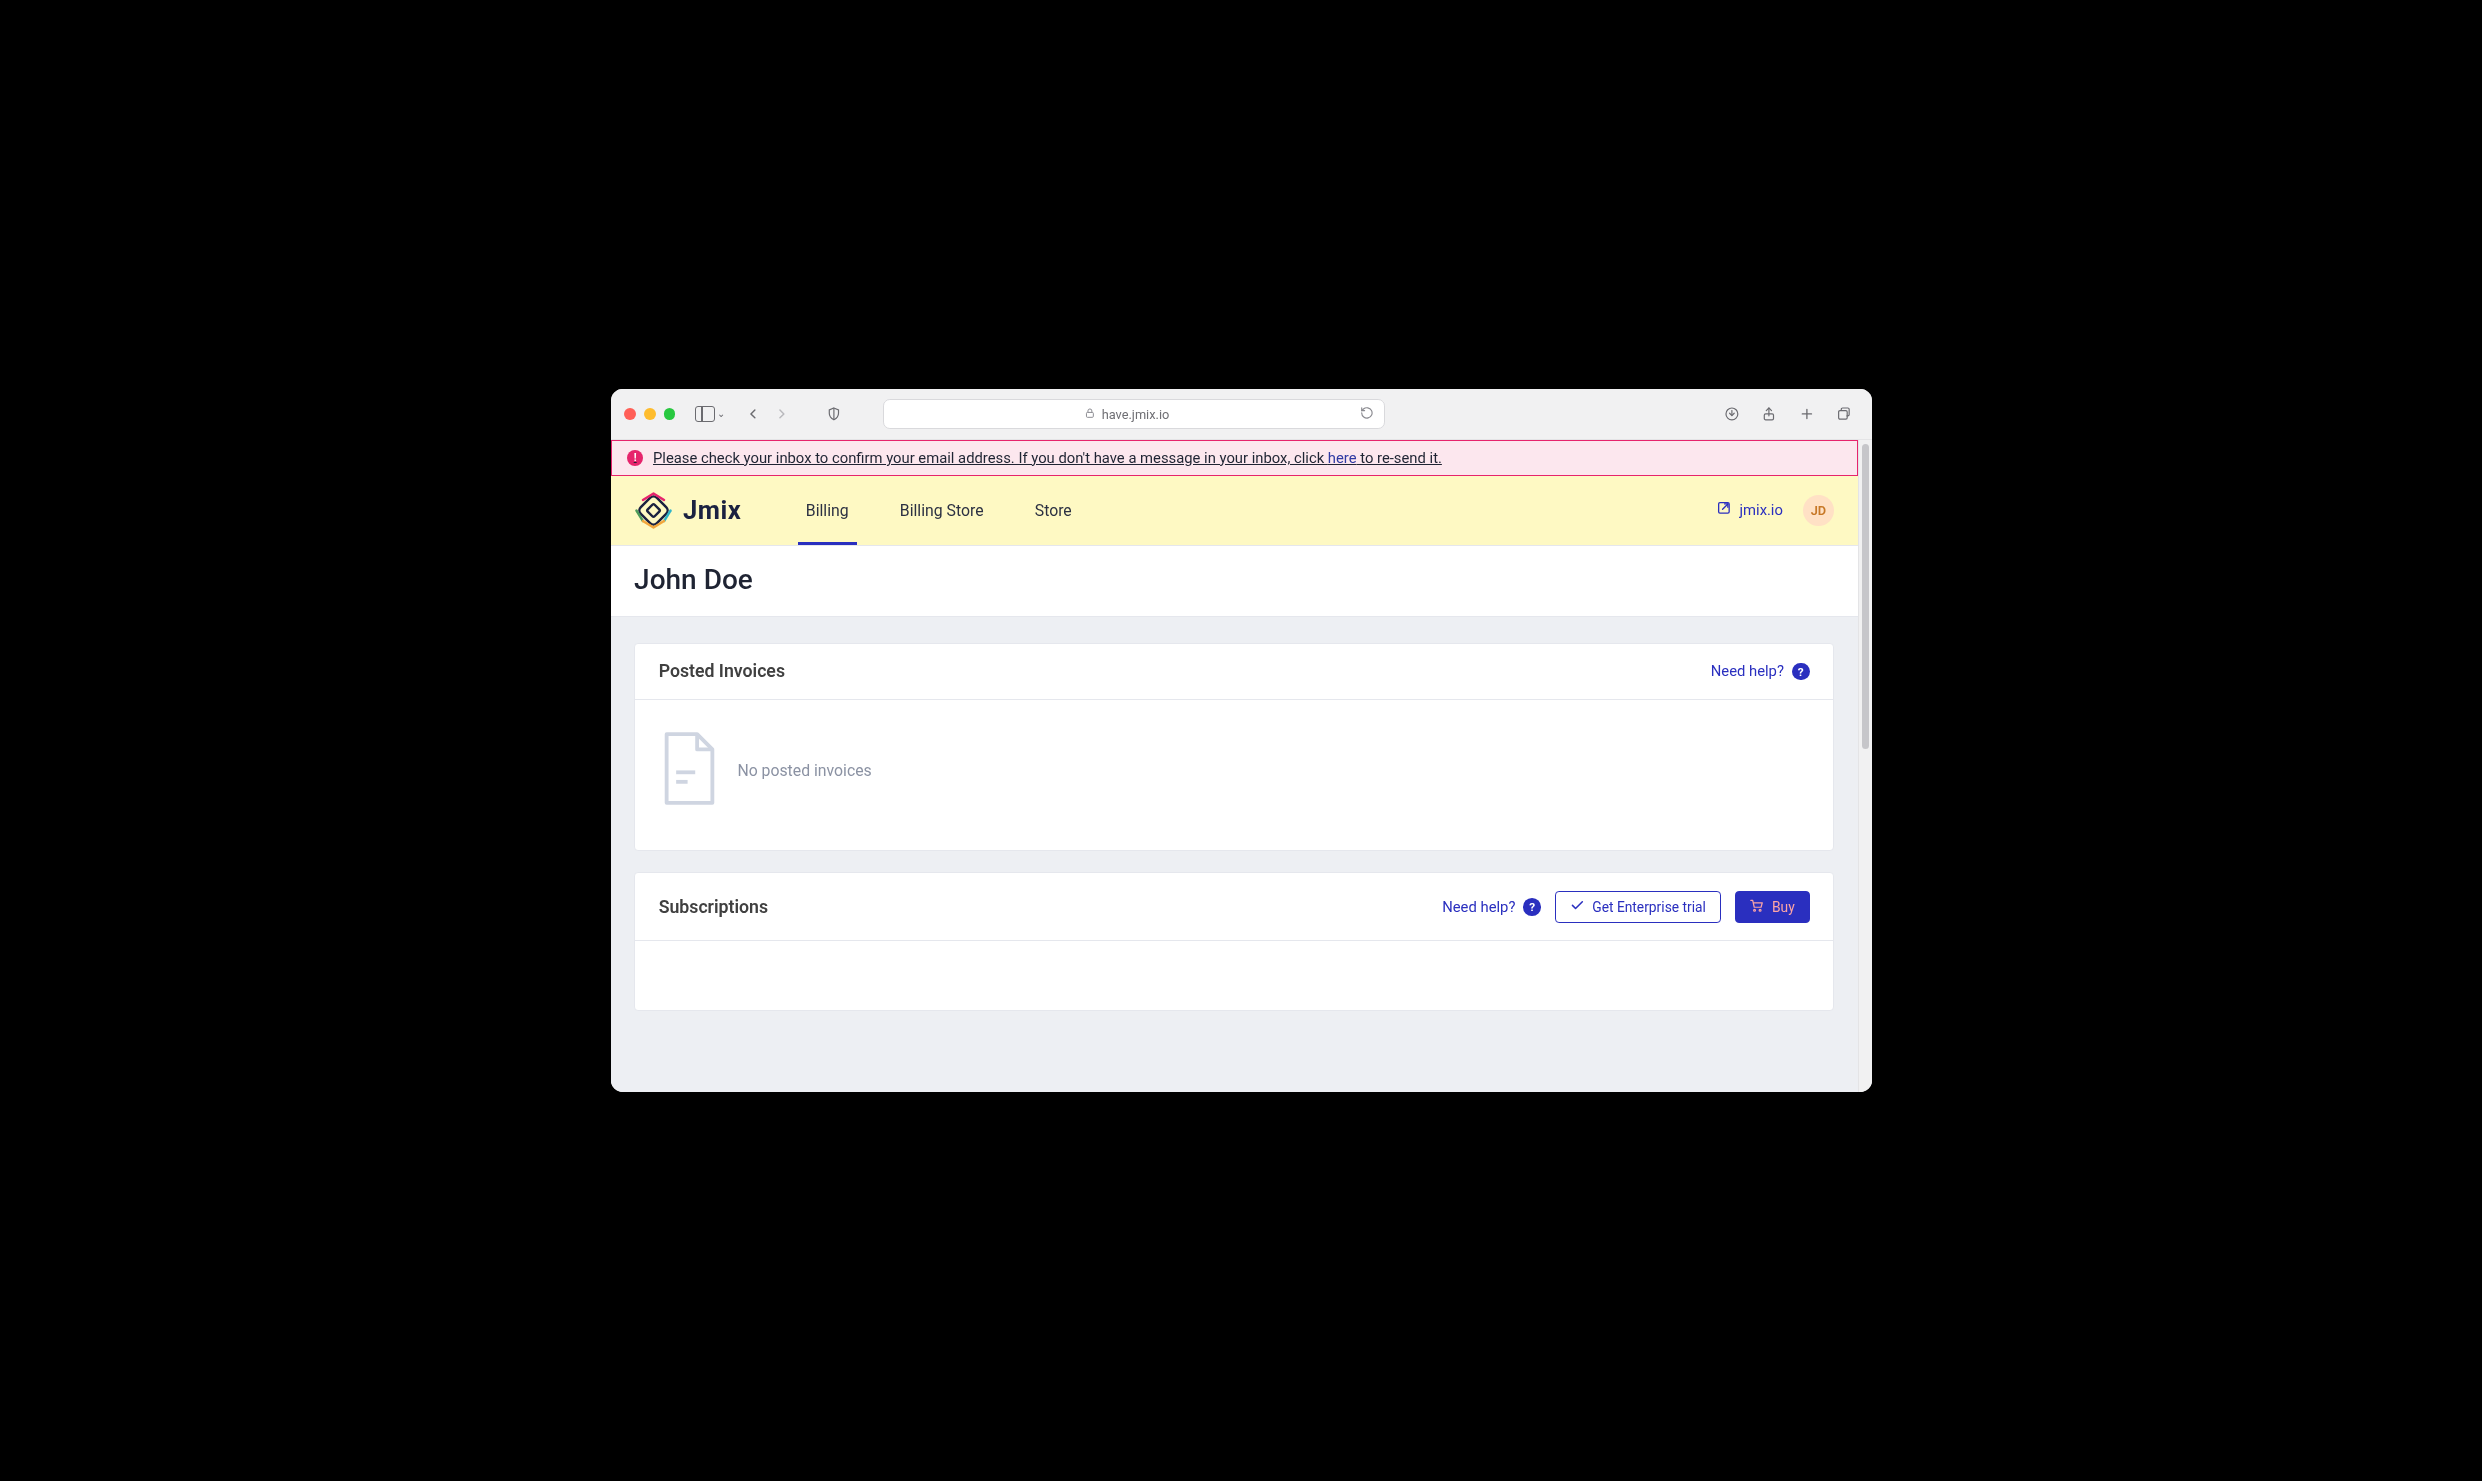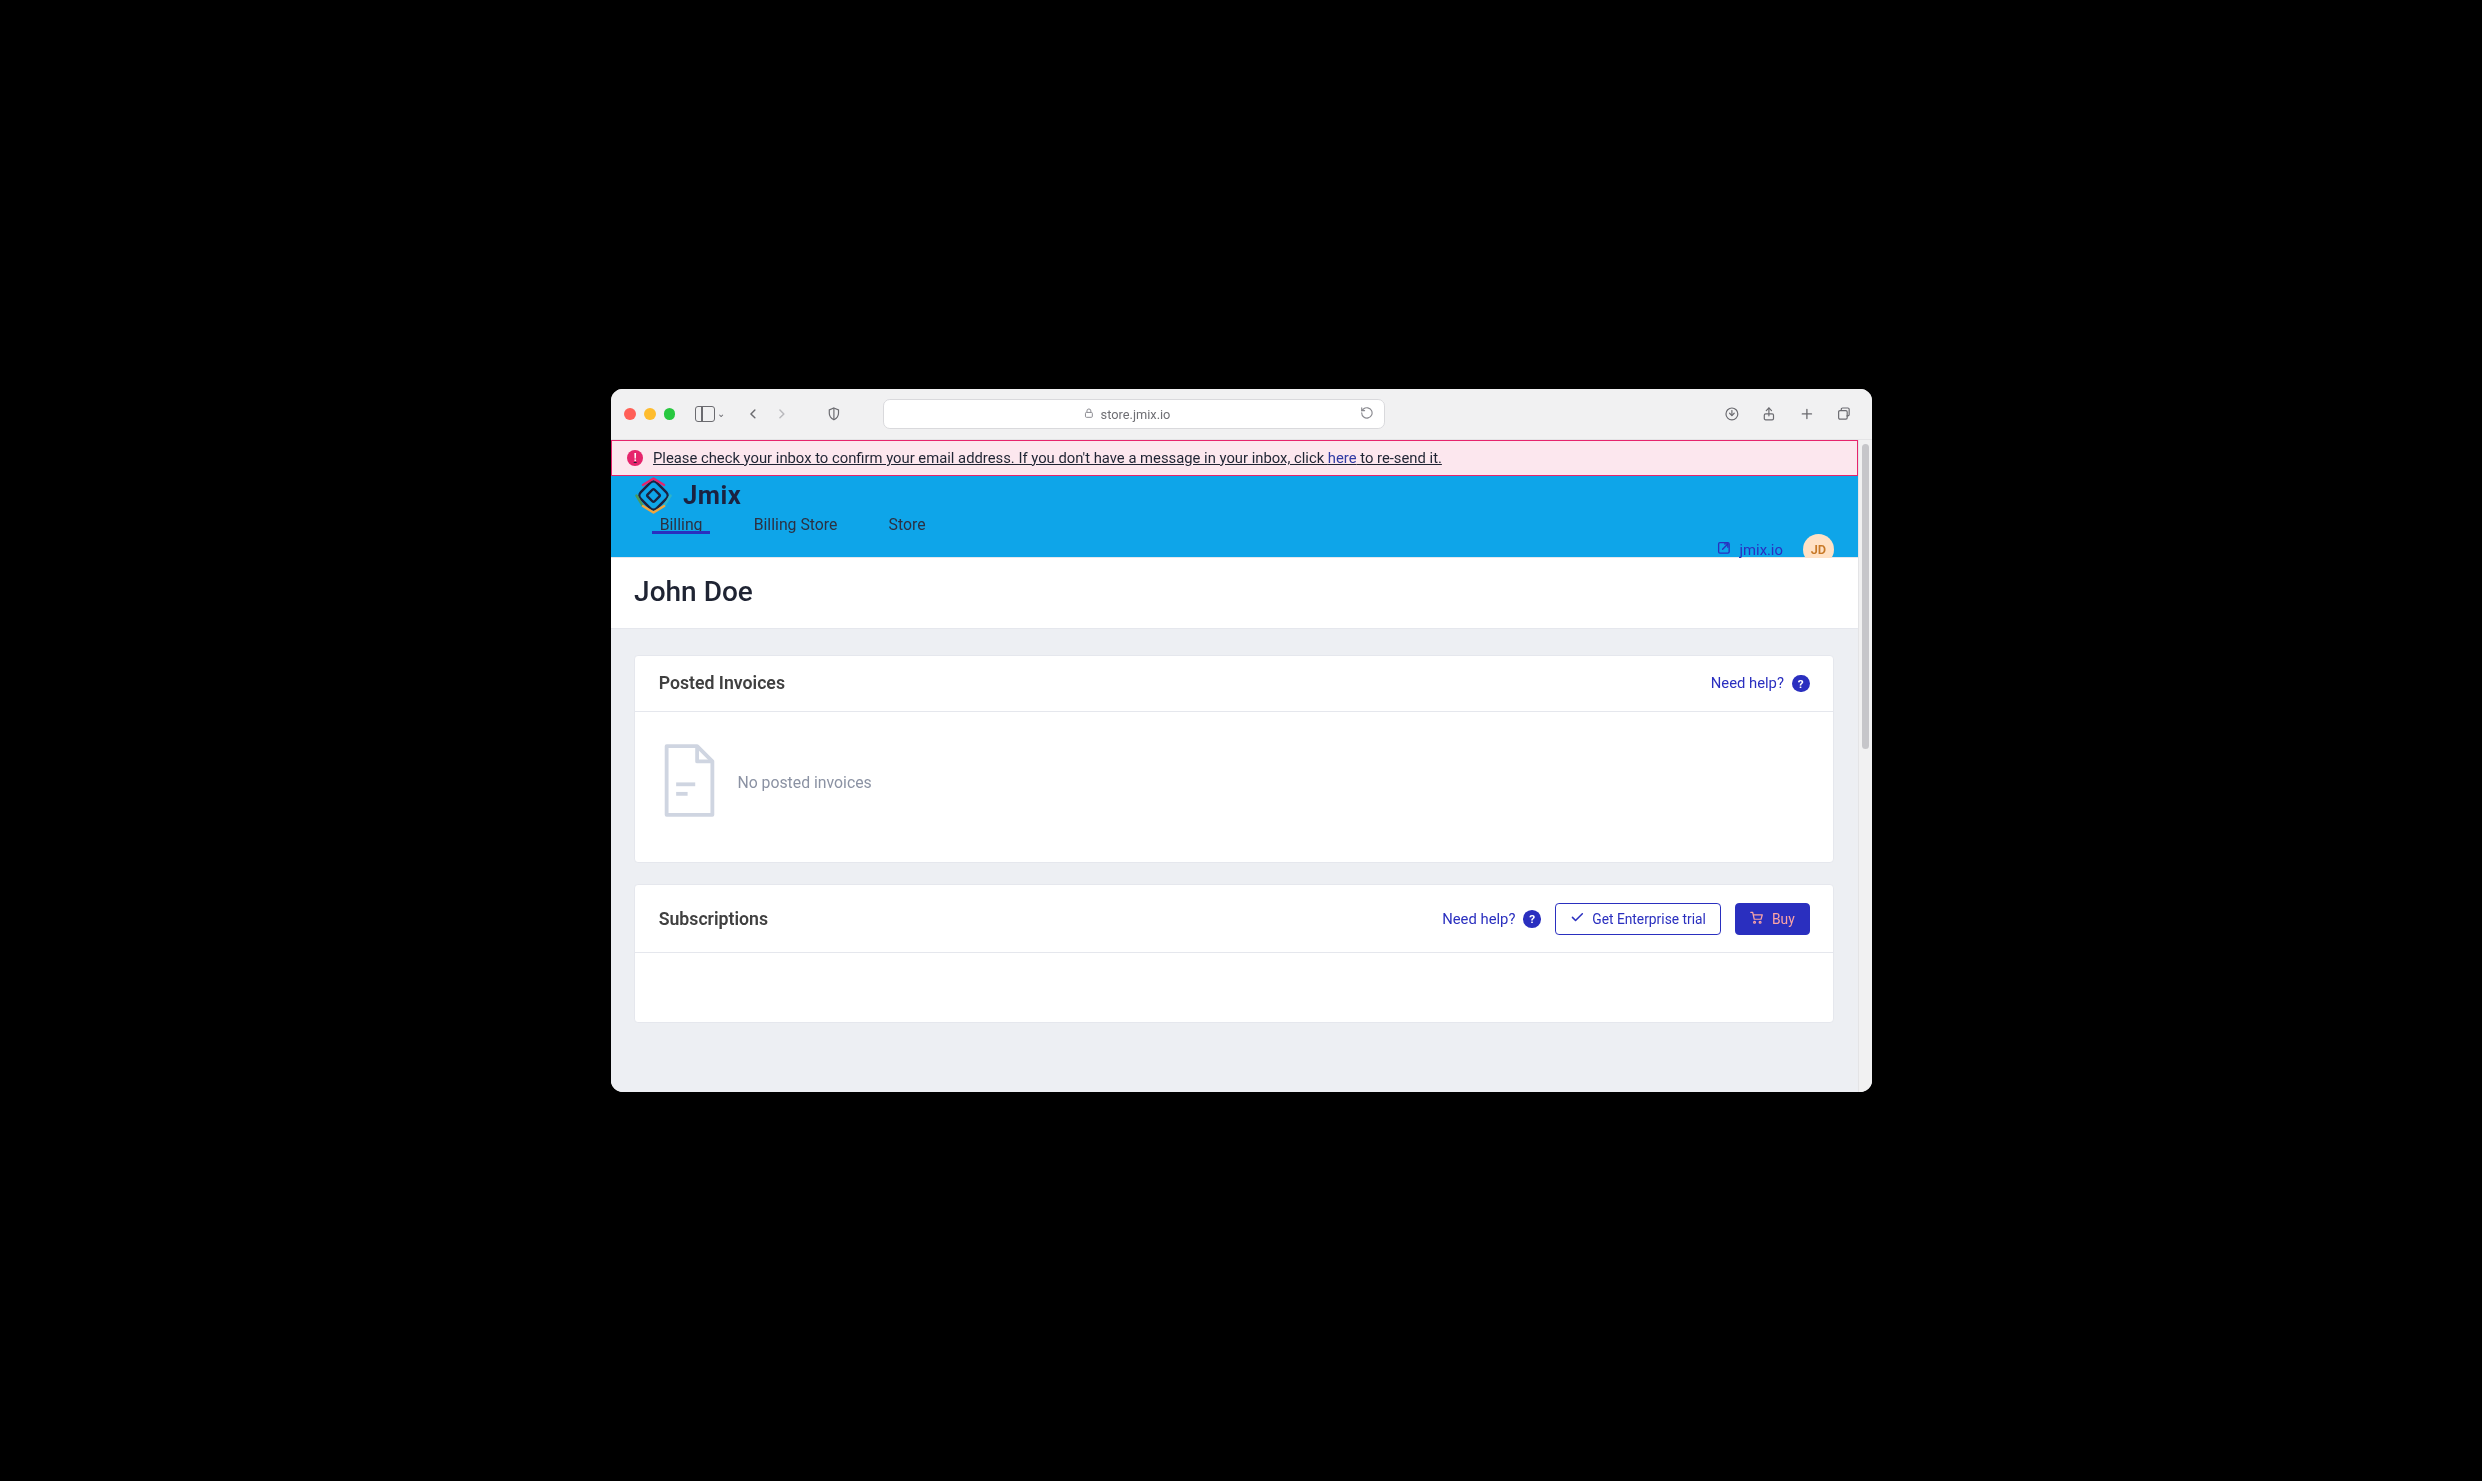--- a/index.html
+++ b/index.html
@@ -112,26 +112,25 @@
     width:15.8px; height:15.8px; border-radius:50%;
     background:#e6246c; display:flex; align-items:center; justify-content:center;
   }
   .alert-banner .warn-icon::after {
     content:"!"; color:#fff; font-size:10.8px; font-weight:700;
   }
   .alert-banner a { color:#2f3aa3; text-decoration:none; }
 
   
   .app-header {
-    background:#0ea5e9;
+    background:#fef9c3;
     display:flex; align-items:stretch;
     padding: 0 23.6px;
     border-bottom:1px solid #e5e7ed;
-    height: 82px;
-    flex-direction: column;
+    height: 70px;
   }
   .logo { display:flex; align-items:center; gap:9.9px; margin-right:39px; }
   .logo-text { font-size:25.6px; font-weight:700; color:#1b2240; letter-spacing:0.5px; }
   .logo-mark svg { width:39px; height:39px; display:block; }
 
   .tabs { display:flex; align-items:stretch; }
   .tab {
     padding: 0 25.6px;
     display:flex; align-items:center;
     color:#2c3142; font-size:15.8px;
@@ -248,21 +247,21 @@
 
       <div class="address-bar">
         <span></span>
         <span class="addr">
           <span>
             <svg width="11.8" height="11.8" viewBox="0 0 24 24" fill="none" stroke="#8a8a90" stroke-width="2">
                 <rect x="5" y="11" width="14" height="10" rx="2"></rect>
                 <path d="M8 11V8a4 4 0 0 1 8 0v3"></path>
               </svg>
           </span>
-          <span>store.jmix.io</span>
+          <span>have.jmix.io</span>
         </span>
         <span class="reload">
           <svg width="13.8" height="13.8" viewBox="0 0 24 24" fill="none" stroke="currentColor" stroke-width="2" stroke-linecap="round">
               <path d="M3 12a9 9 0 1 0 3-6.7L3 8"></path>
               <polyline points="3 3 3 8 8 8"></polyline>
             </svg>
         </span>
       </div>
 
       <div class="chrome-spacer"></div>

